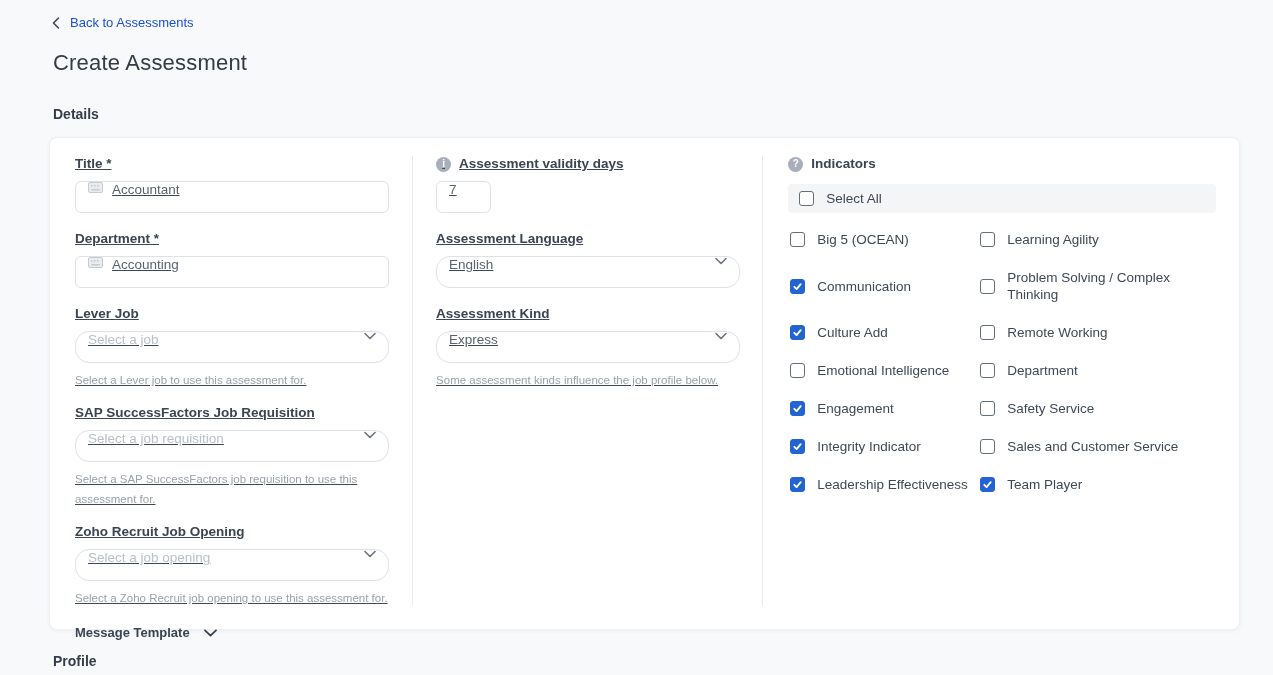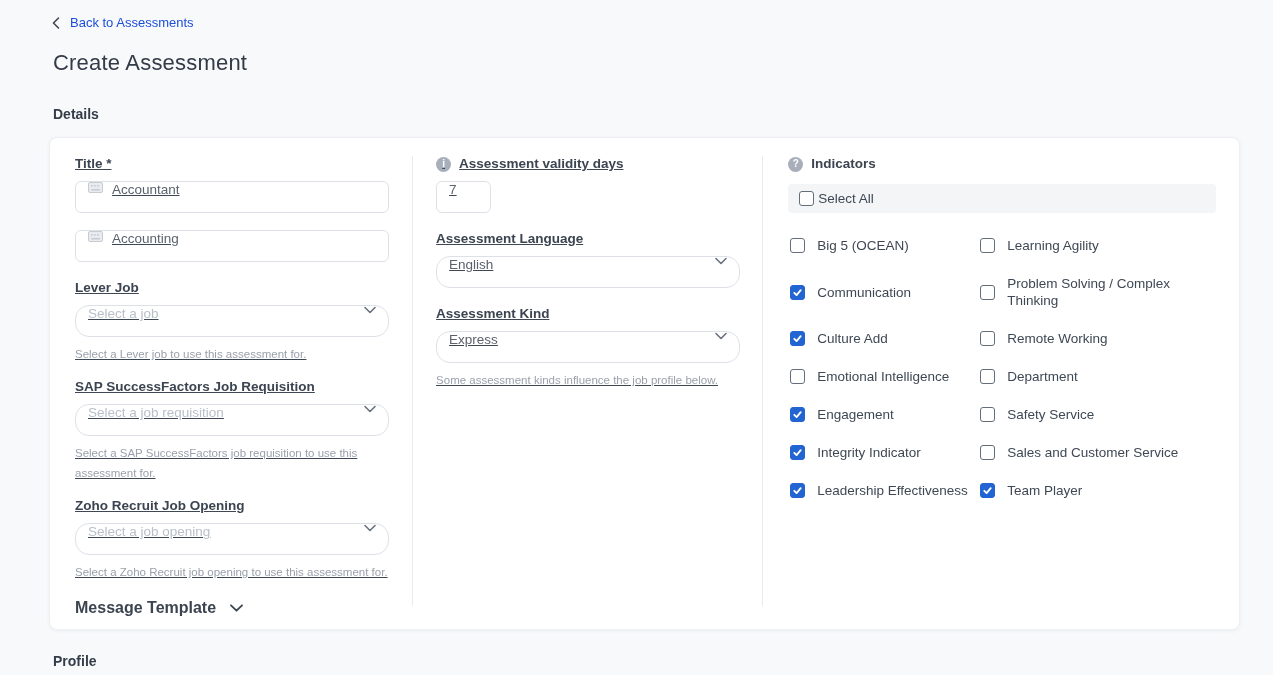--- a/index.html
+++ b/index.html
@@ -74,41 +74,41 @@
   .helper {
     font-size: 11.5px; color: #9aa1ac; margin-top: 7px; line-height: 20px;
     margin-bottom: -3px;
   }
   .kbd-icon { flex: 0 0 auto; }
   .chev { flex: 0 0 auto; }
 
   .msg-template {
     margin-top: 3px;
     display: flex; align-items: center; gap: 14px;
-    font-size: 16px; font-weight: 700; color: #3b4450;
+    font-size: 13px; font-weight: 700; color: #3b4450;
     cursor: pointer;
   }
 
   .round-icon {
     width: 15px; height: 15px; border-radius: 50%;
     background: #a8afba; color: #fff;
     font-size: 10px; font-weight: 700;
     display: inline-flex; align-items: center; justify-content: center;
     flex: 0 0 auto;
   }
 
   
   .select-all-bar {
     height: 29px; background: #f4f5f6; border-radius: 4px;
-    display: flex; align-items: center; gap: 4px;
+    display: flex; align-items: center; gap: 12px;
     padding: 0 11px; cursor: pointer;
   }
   .select-all-bar .chk-label { font-size: 13.5px; color: #3e4854; }
   .indicators-grid {
-    margin-top: 24px; margin-left: 2px;
+    margin-top: 18px; margin-left: 2px;
     display: grid; grid-template-columns: 190px 1fr;
     row-gap: 21px; column-gap: 0;
   }
   .chk-item { display: flex; align-items: center; gap: 12px; cursor: pointer; }
   .chk {
     width: 15px; height: 15px; border-radius: 3px;
     border: 1.5px solid #646e7a; background: #fff;
     display: inline-flex; align-items: center; justify-content: center;
     flex: 0 0 auto;
   }
@@ -142,20 +142,21 @@
               <rect x="3" y="7" width="9" height="1.4" rx="0.7" fill="#c6cad1"></rect>
               <rect x="3" y="3" width="1.6" height="1.6" fill="#c6cad1"></rect>
               <rect x="6" y="3" width="1.6" height="1.6" fill="#c6cad1"></rect>
               <rect x="9" y="3" width="1.6" height="1.6" fill="#c6cad1"></rect>
             </svg>
           <span class="val">Accountant</span>
         </div>
       </div>
 
       <div class="group">
+        <div class="lbl">Department *</div>
         <div class="field">
           <svg class="kbd-icon" width="15" height="11" viewBox="0 0 15 11">
               <rect x="0.5" y="0.5" width="14" height="10" rx="1.5" fill="#e9ebee" stroke="#c6cad1"></rect>
               <rect x="3" y="7" width="9" height="1.4" rx="0.7" fill="#c6cad1"></rect>
               <rect x="3" y="3" width="1.6" height="1.6" fill="#c6cad1"></rect>
               <rect x="6" y="3" width="1.6" height="1.6" fill="#c6cad1"></rect>
               <rect x="9" y="3" width="1.6" height="1.6" fill="#c6cad1"></rect>
             </svg>
           <span class="val">Accounting</span>
         </div>

